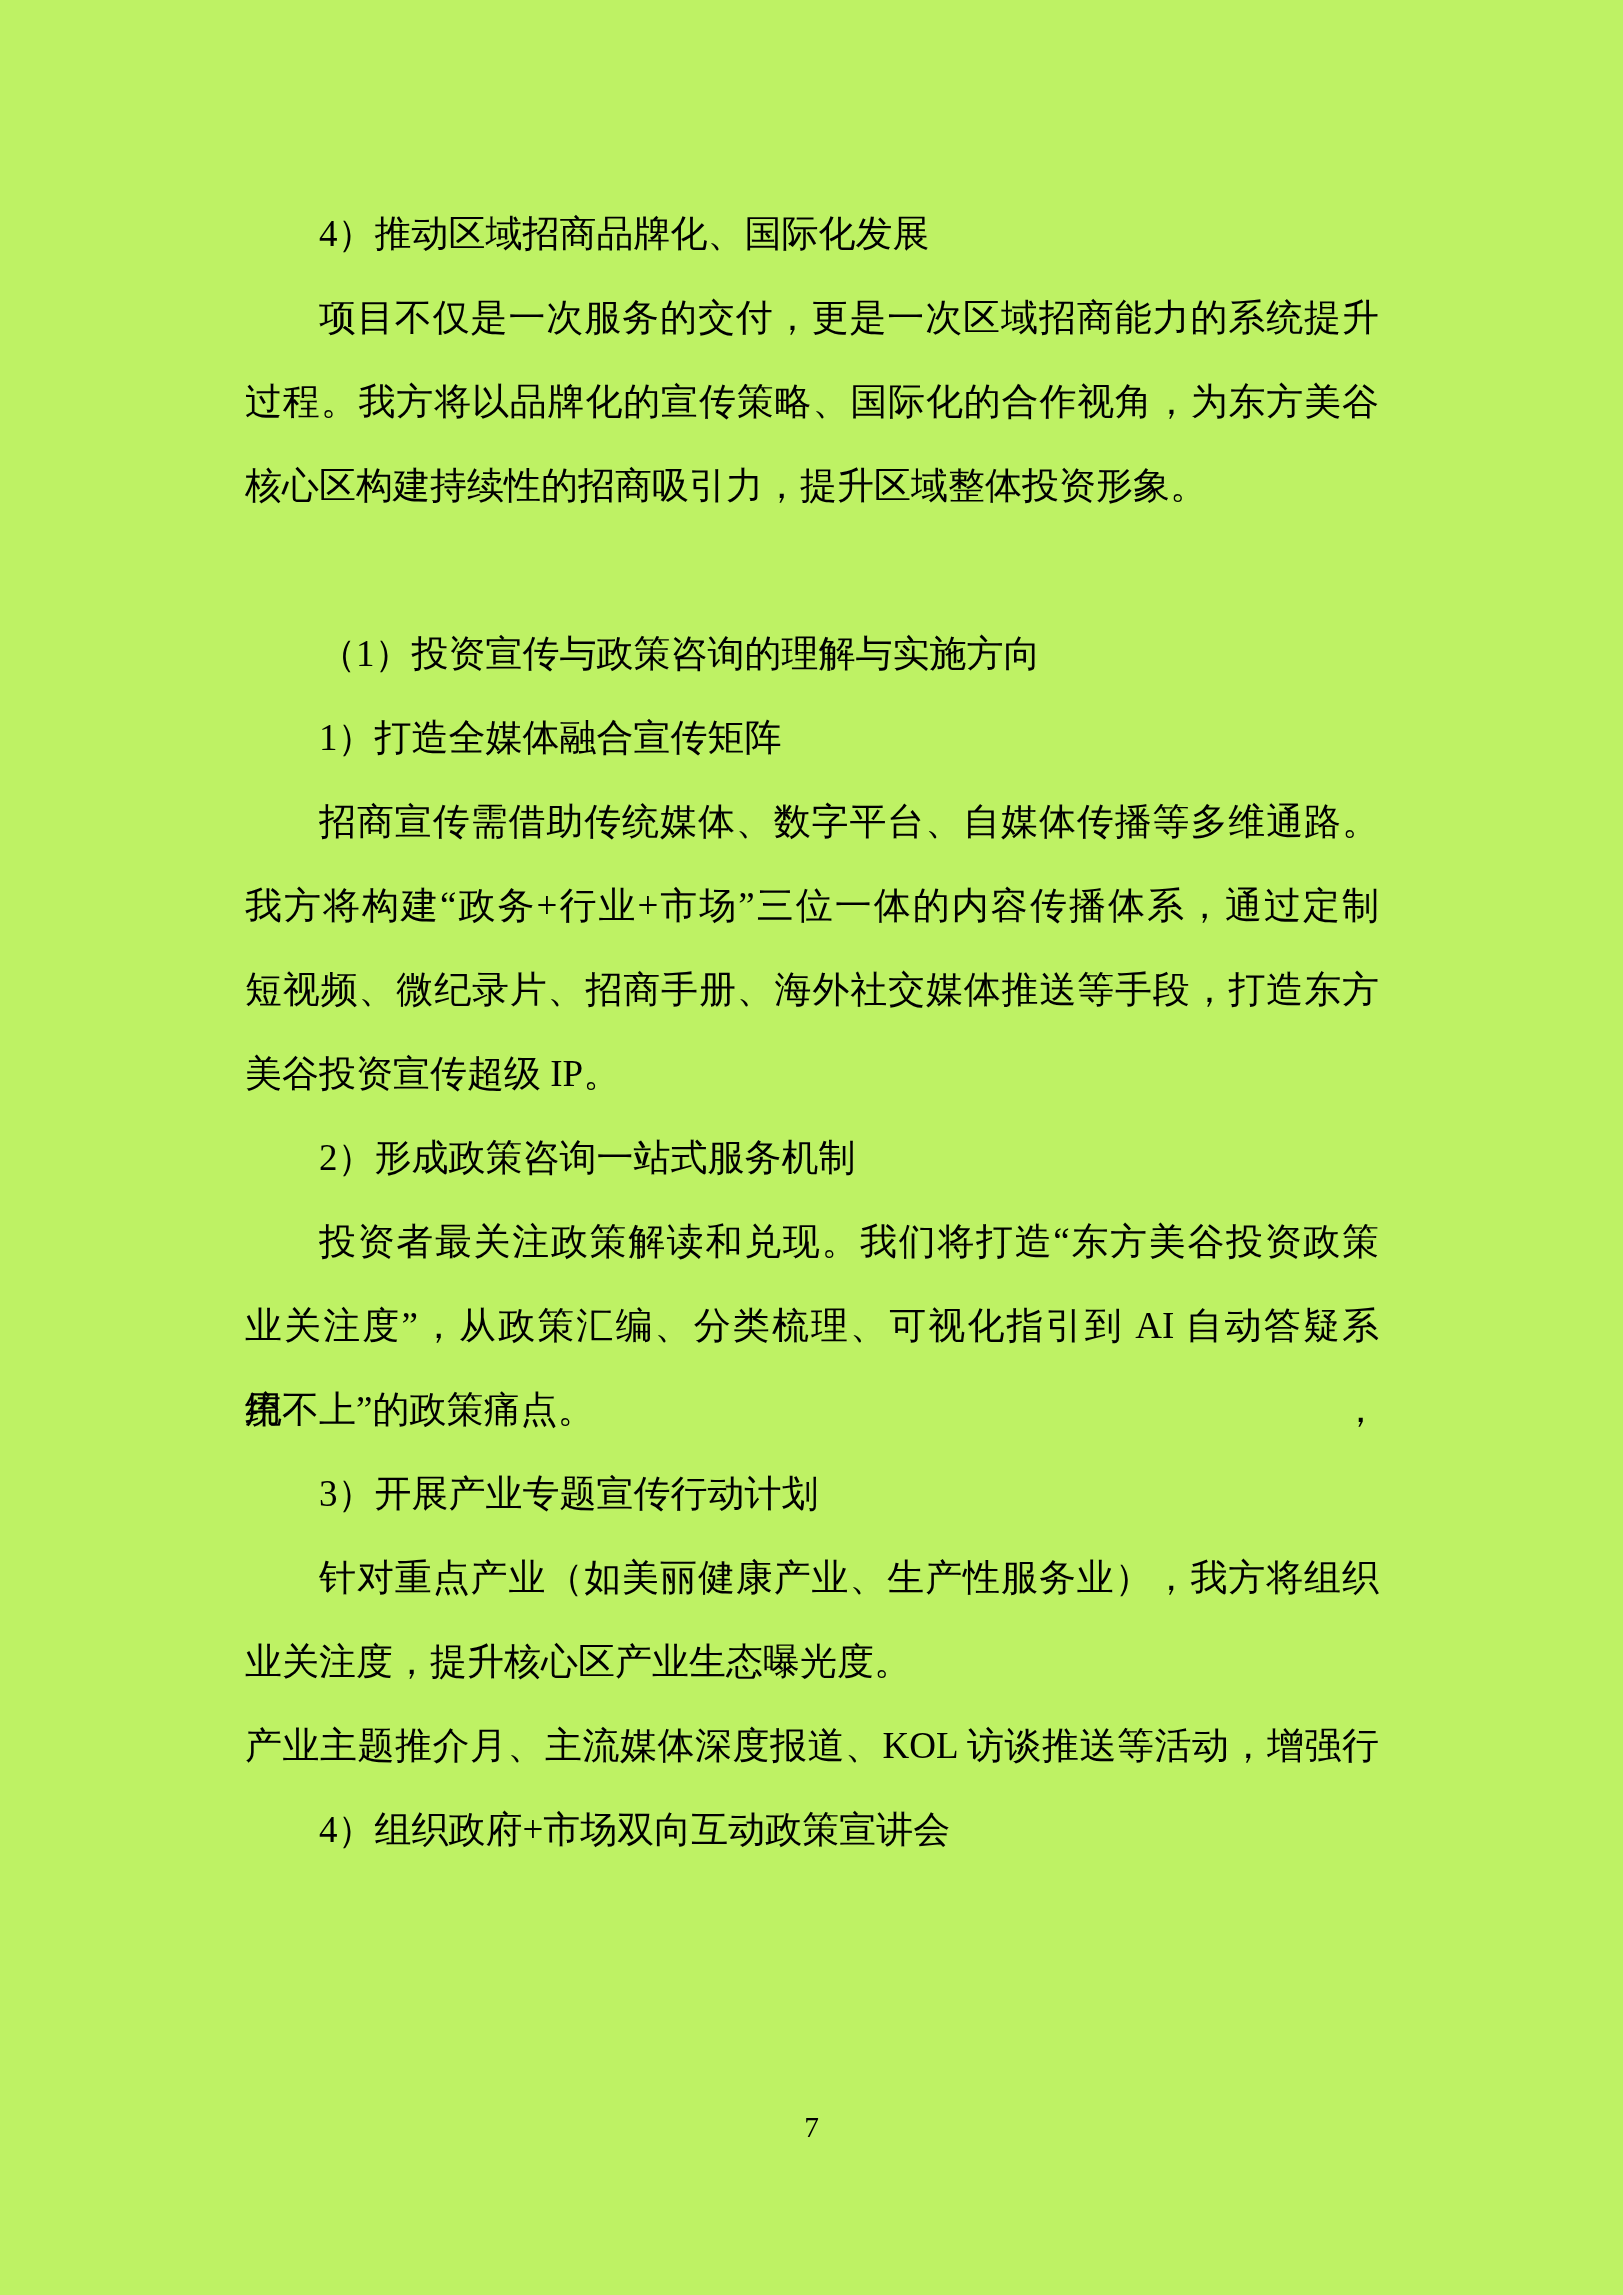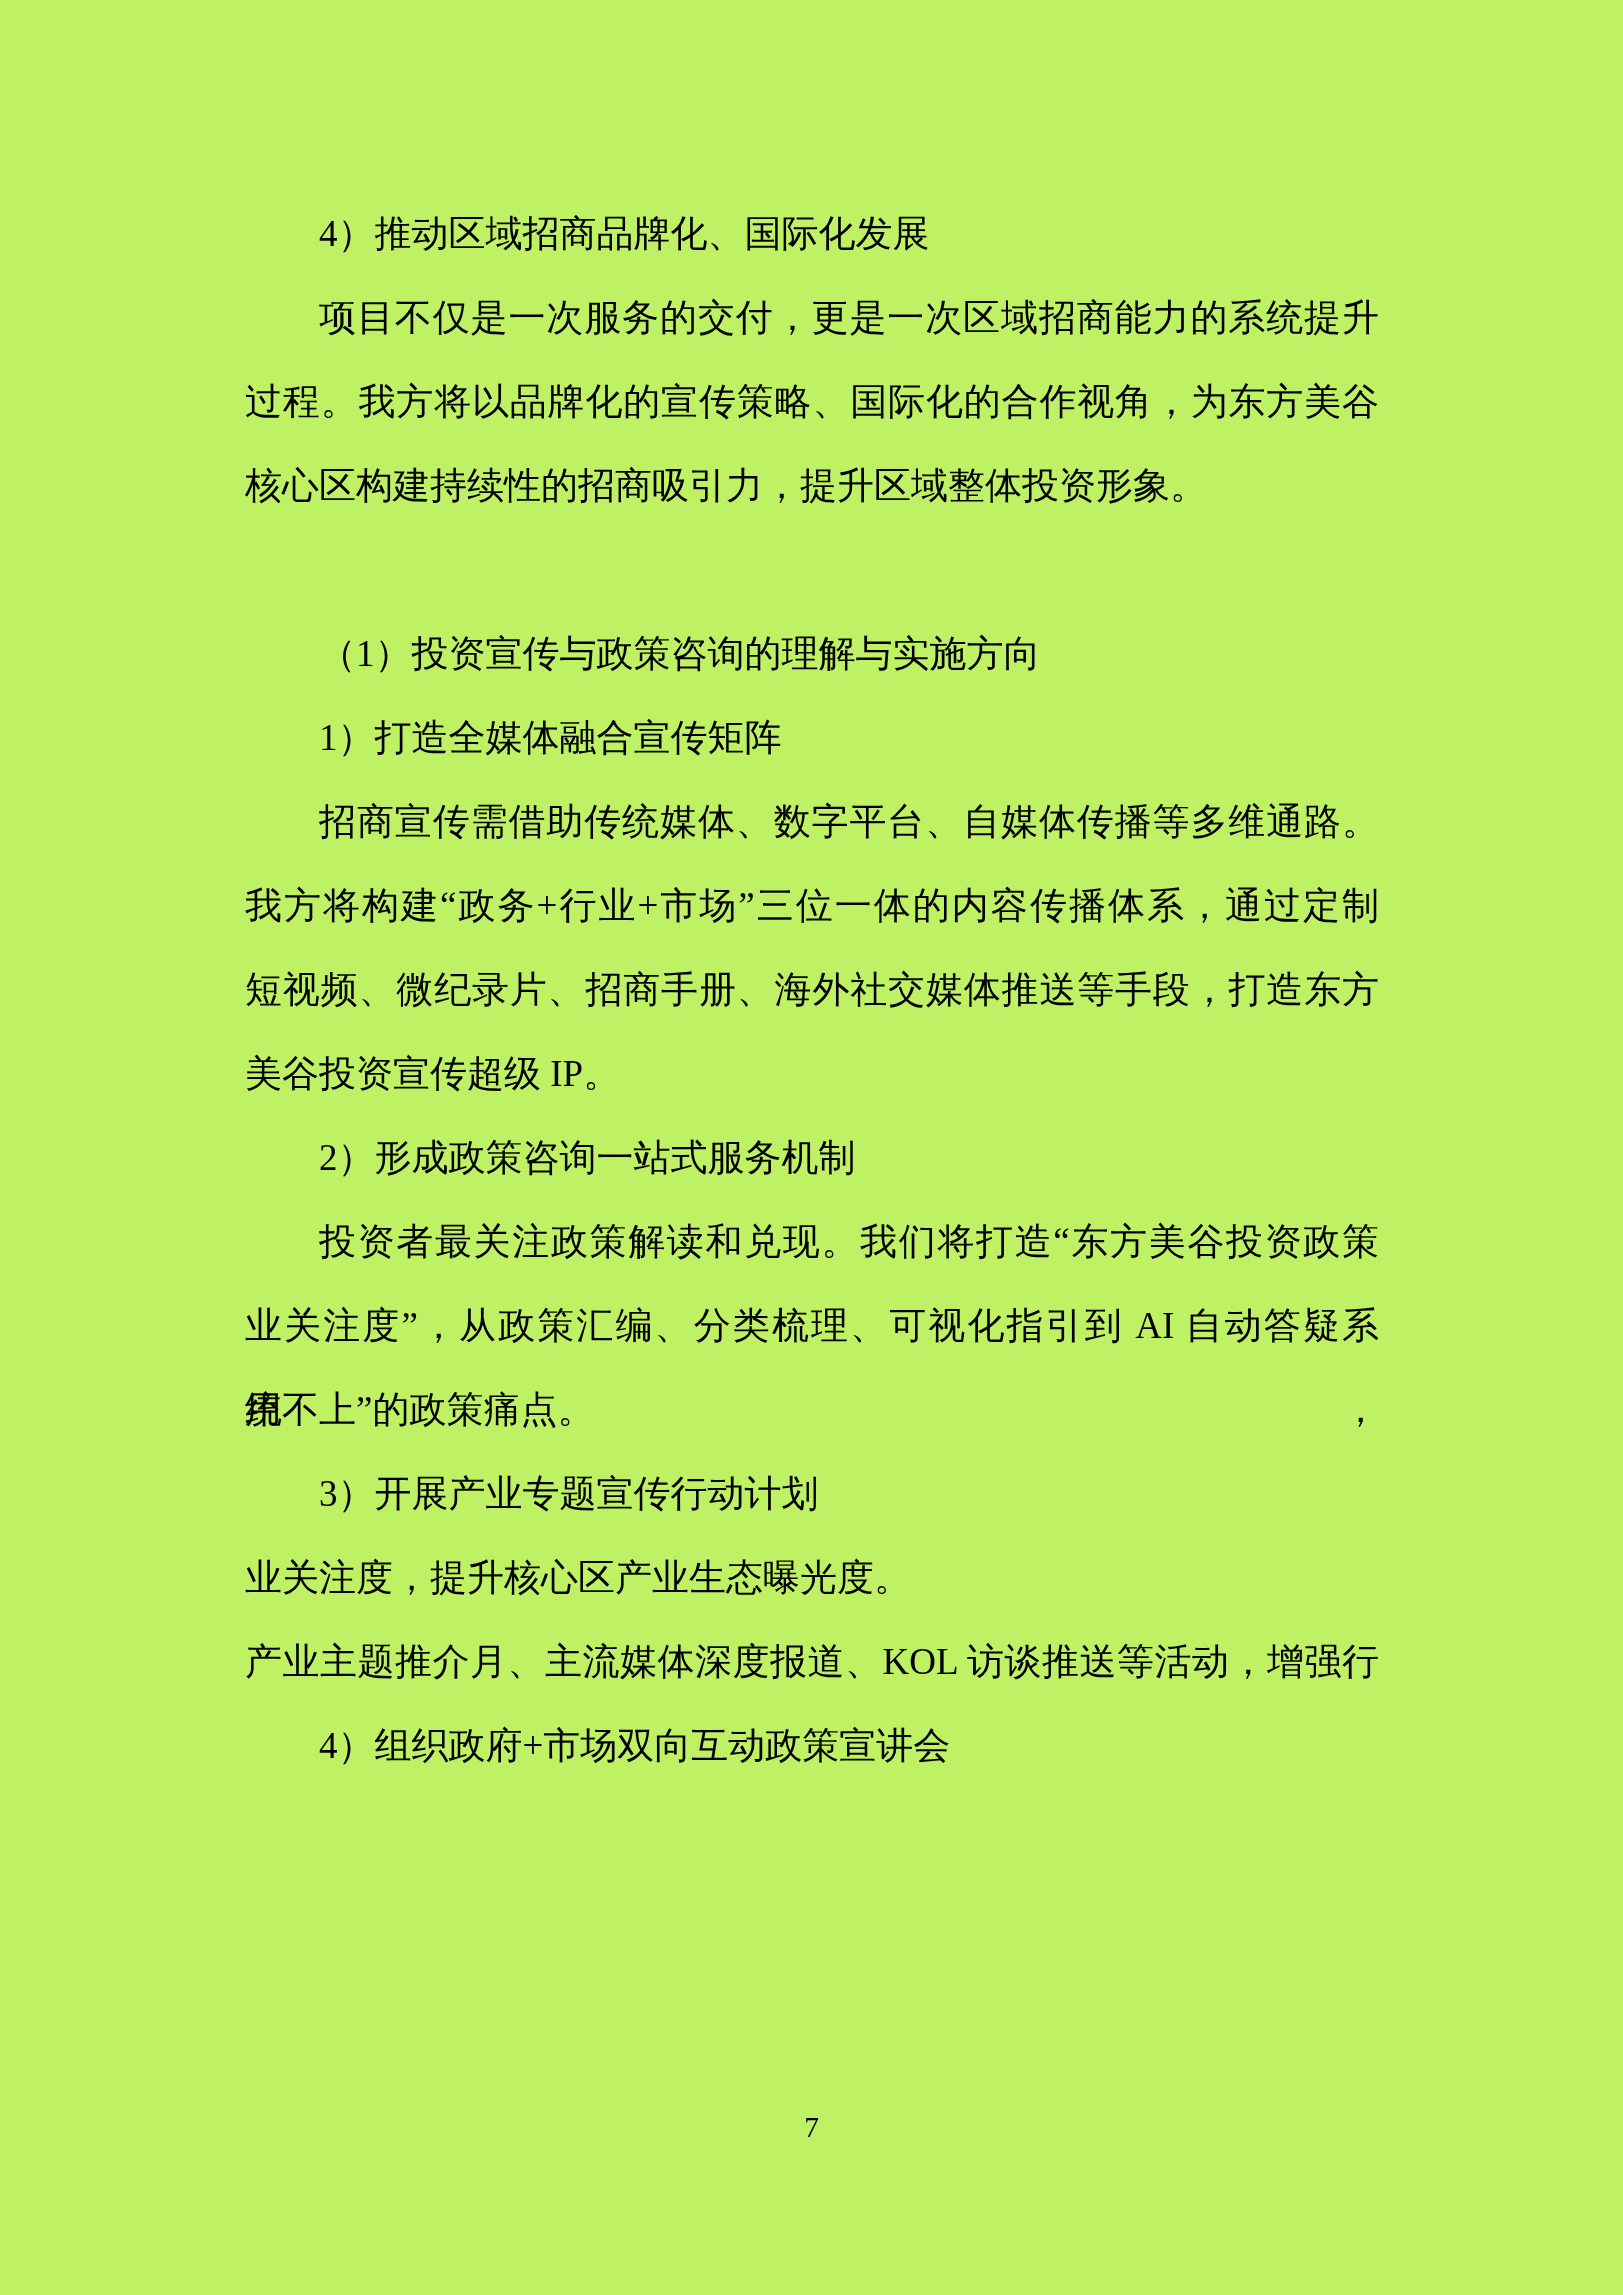--- a/index.html
+++ b/index.html
@@ -66,19 +66,20 @@
       <div class="line indent2">1）打造全媒体融合宣传矩阵</div>
       <div class="line indent2 jfull">招商宣传需借助传统媒体、数字平台、自媒体传播等多维通路。</div>
       <div class="line jfull">我方将构建“政务+行业+市场”三位一体的内容传播体系，通过定制</div>
       <div class="line jfull">短视频、微纪录片、招商手册、海外社交媒体推送等手段，打造东方</div>
       <div class="line">美谷投资宣传超级 IP。</div>
       <div class="line indent2">2）形成政策咨询一站式服务机制</div>
       <div class="line indent2 jfull">投资者最关注政策解读和兑现。我们将打造“东方美谷投资政策</div>
       <div class="line jfull">业关注度”，从政策汇编、分类梳理、可视化指引到 AI 自动答疑系统，</div>
       <div class="line">用不上”的政策痛点。</div>
       <div class="line indent2">3）开展产业专题宣传行动计划</div>
+      <div class="line indent2 jfull">针对重点产业（如美丽健康产业、生产性服务业），我方将组织</div>
       <div class="line">业关注度，提升核心区产业生态曝光度。</div>
       <div class="line jfull">产业主题推介月、主流媒体深度报道、KOL 访谈推送等活动，增强行</div>
       <div class="line indent2">4）组织政府+市场双向互动政策宣讲会</div>
     </div>
   <div class="pagenum">7</div>
 </div>
 
 
 </body></html>

